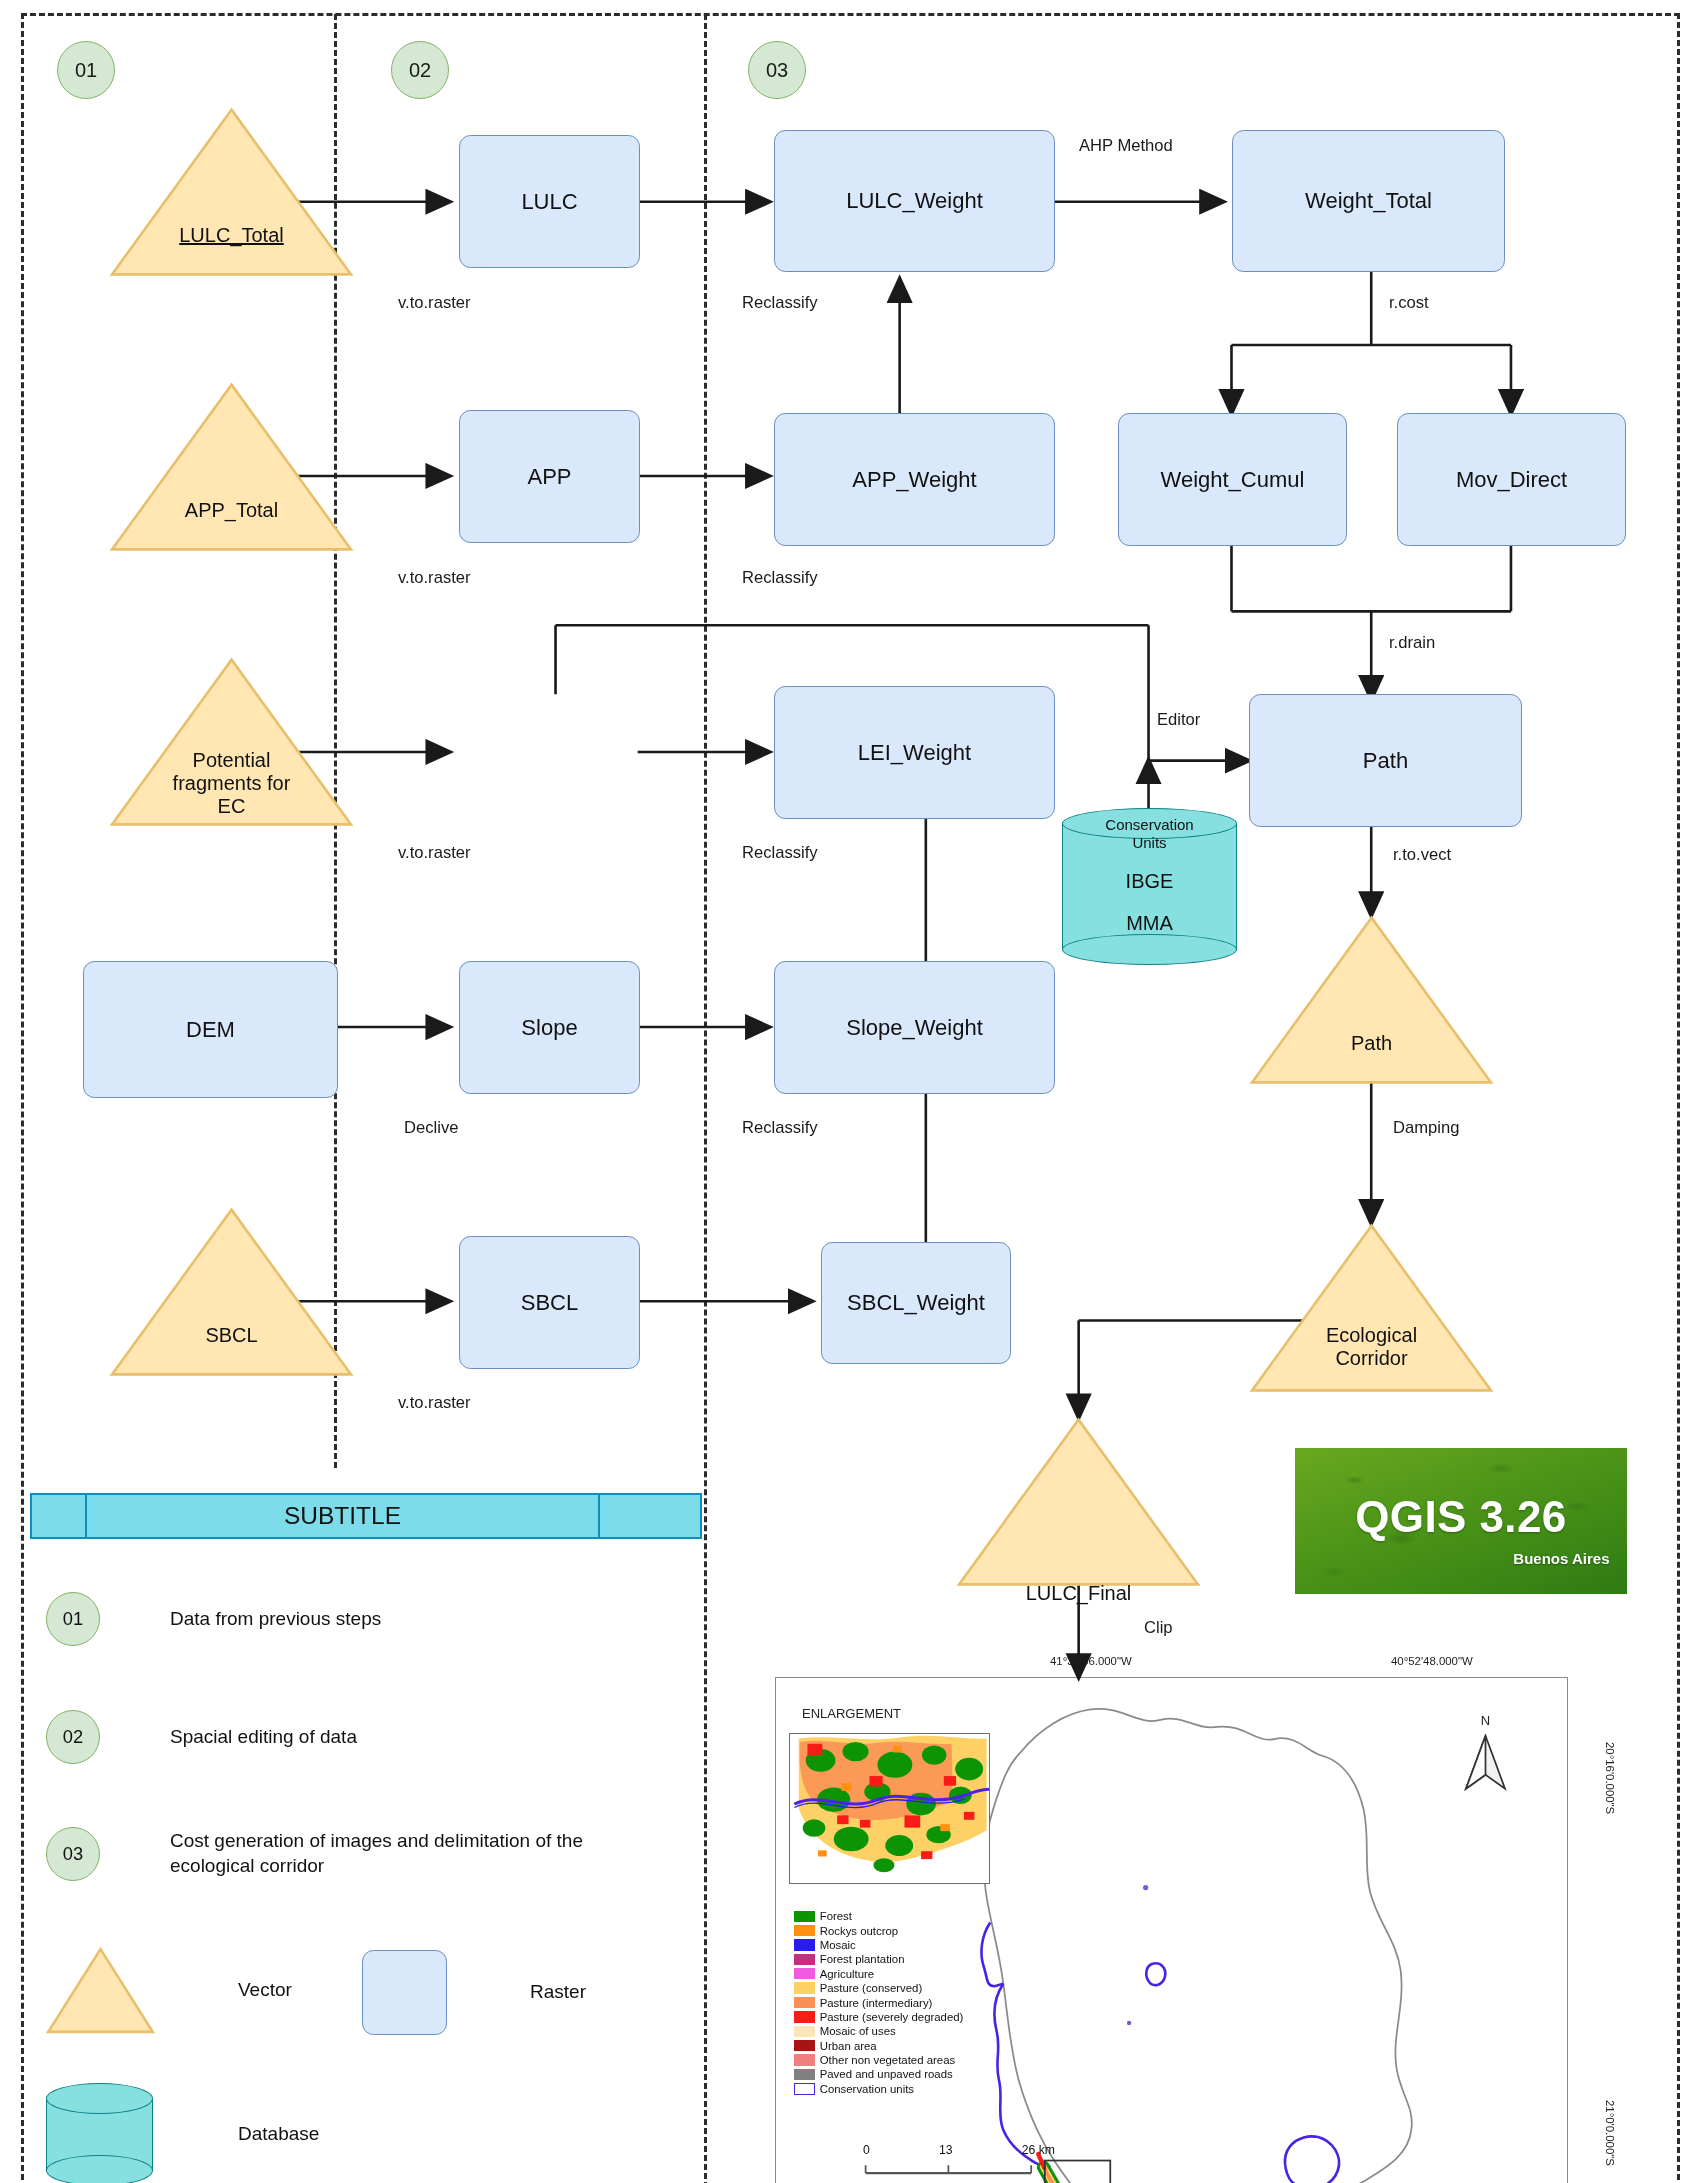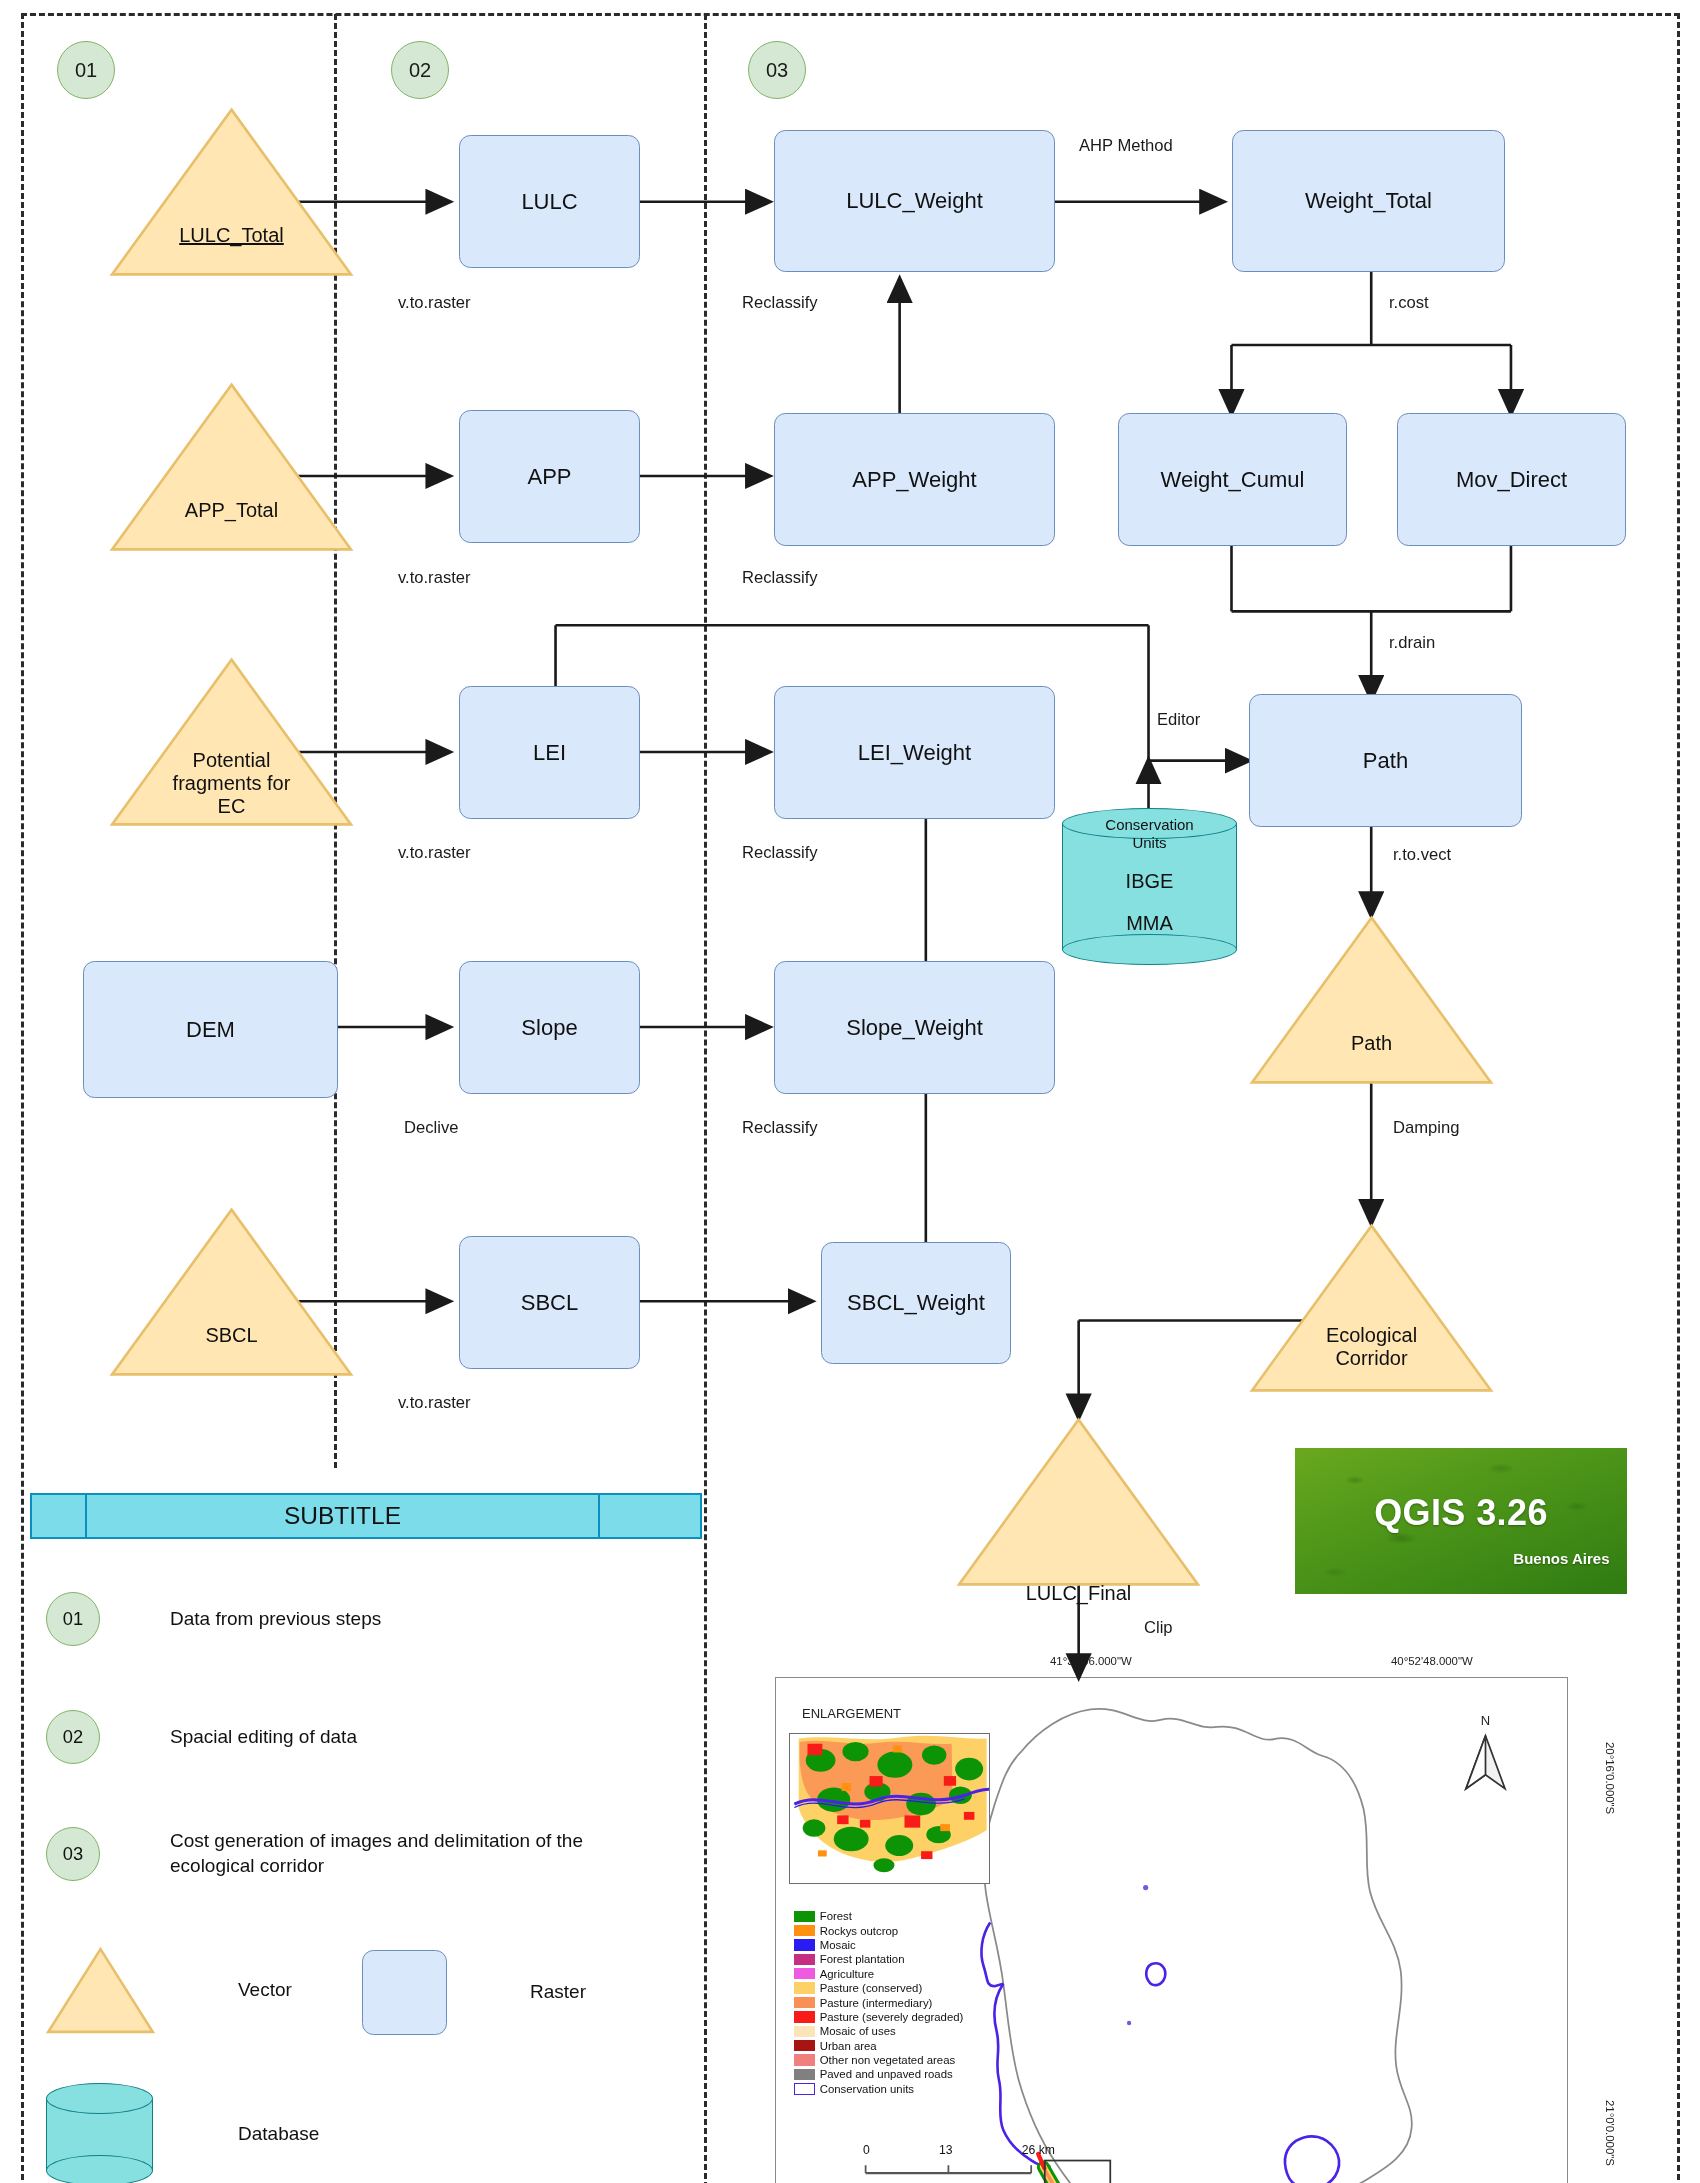--- a/index.html
+++ b/index.html
@@ -71,21 +71,21 @@
   .qgis .leafy{position:absolute;left:0;top:0;width:100%;height:100%;opacity:.33;
     background-image:
       radial-gradient(ellipse 16.6px 7px at 18% 22%,rgba(20,70,10,.85),transparent 60%),
       radial-gradient(ellipse 23px 8.7px at 62% 14%,rgba(20,70,10,.7),transparent 62%),
       radial-gradient(ellipse 19px 7.9px at 85% 40%,rgba(25,80,12,.75),transparent 62%),
       radial-gradient(ellipse 26px 9.6px at 32% 62%,rgba(18,62,8,.8),transparent 62%),
       radial-gradient(ellipse 17.5px 7.4px at 75% 75%,rgba(22,72,10,.8),transparent 62%),
       radial-gradient(ellipse 21px 8.3px at 12% 85%,rgba(30,92,14,.7),transparent 62%),
       radial-gradient(ellipse 15px 6.1px at 50% 40%,rgba(120,180,60,.55),transparent 60%);}
   .qgis .qtext{position:absolute;left:0;top:30%;width:100%;text-align:center;
-               font-size:36px;font-weight:bold;color:#fff;letter-spacing:0.4px;
+               font-size:44px;font-weight:bold;color:#fff;letter-spacing:0.4px;
                text-shadow:0 1.3px 2.2px rgba(0,0,0,.35);}
   .qgis .qsub{position:absolute;left:0;top:70%;width:100%;text-align:right;
               padding-right:17.5px;box-sizing:border-box;font-size:15px;font-weight:bold;
               color:#fff;text-shadow:0 0.9px 1.7px rgba(0,0,0,.4);}
 
   
   .map-panel{position:absolute;border:1.7px solid #8a8a8a;background:#fff;box-sizing:border-box;}
   .map-coord{position:absolute;font-size:11.4px;color:#222;white-space:nowrap;}
   .map-coord.rot{transform:rotate(90deg);transform-origin:left top;}
   .enlarge-title{position:absolute;font-size:13px;color:#222;}
@@ -208,23 +208,20 @@
 
   <div class="raster" style="left:83px;top:961px;width:253px;height:135px;">
     <span>DEM</span>
   </div>
 
   <div class="raster" style="left:459px;top:135px;width:179px;height:131px;">
     <span>LULC</span>
   </div>
   <div class="raster" style="left:459px;top:410px;width:179px;height:131px;">
     <span>APP</span>
-  </div>
-  <div class="raster" style="left:459px;top:686px;width:179px;height:131px;">
-    <span>LEI</span>
   </div>
   <div class="raster" style="left:459px;top:961px;width:179px;height:131px;">
     <span>Slope</span>
   </div>
   <div class="raster" style="left:459px;top:1236px;width:179px;height:131px;">
     <span>SBCL</span>
   </div>
 
   <div class="raster" style="left:774px;top:130px;width:279px;height:140px;">
     <span>LULC_Weight</span>

